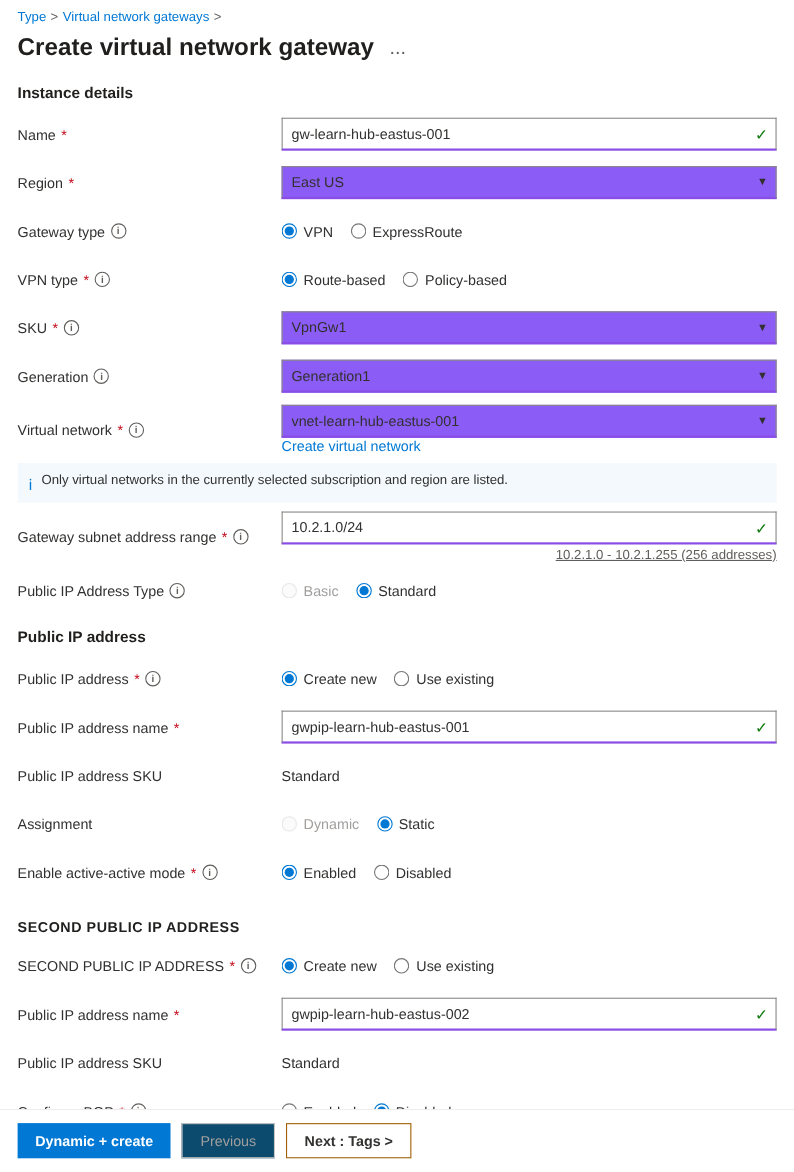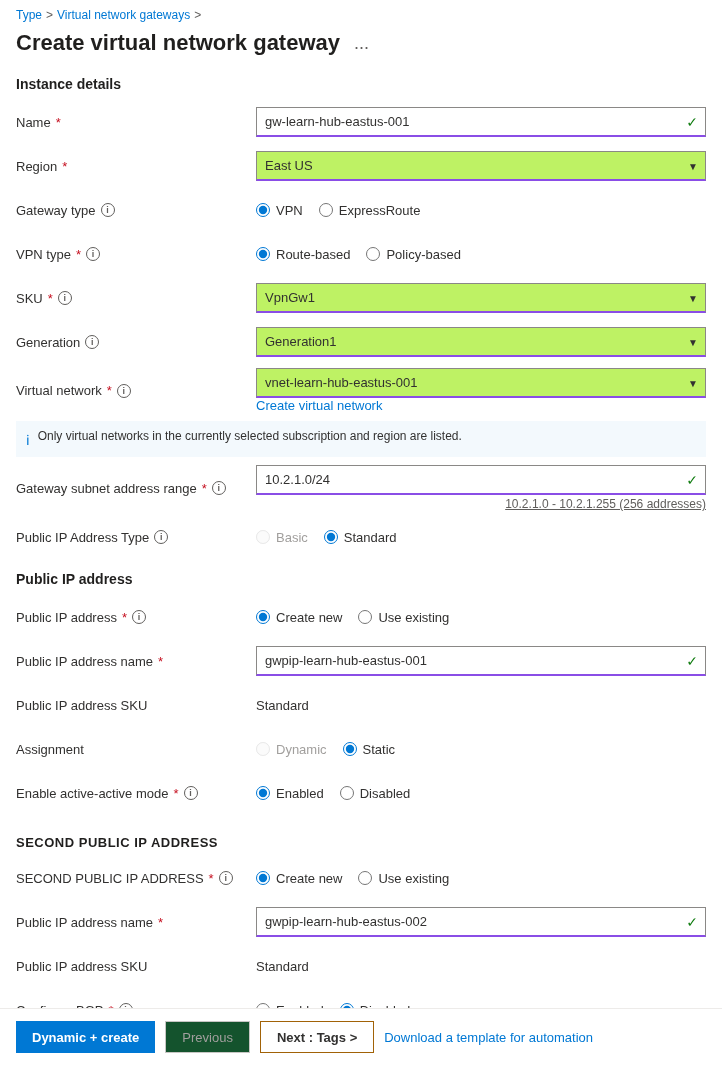--- a/index.html
+++ b/index.html
@@ -122,21 +122,21 @@
       width: 100%;
     }
     .select-field {
       width: 100%;
       height: 30px;
       border: 1px solid #8a8886;
       border-bottom: 2px solid #8a4de6;
       padding: 0 30px 0 8px;
       font-size: 13px;
       color: #323130;
-      background: #bef264;
+      background: #8b5cf6;
       appearance: none;
       -webkit-appearance: none;
       outline: none;
       cursor: pointer;
     }
     .select-arrow {
       position: absolute;
       right: 8px;
       top: 50%;
       transform: translateY(-50%);
@@ -221,21 +221,21 @@
       background: #0078d4;
       color: #fff;
       border: none;
       padding: 6px 16px;
       font-size: 13px;
       font-weight: 600;
       cursor: pointer;
       height: 32px;
     }
     .btn-secondary {
-      background: #14532d;
+      background: #0c4a6e;
       color: #323130;
       border: 1px solid #8a8886;
       padding: 6px 16px;
       font-size: 13px;
       cursor: pointer;
       height: 32px;
     }
     .btn-secondary:disabled {
       color: #a19f9d;
       border-color: #c8c6c4;
@@ -595,14 +595,13 @@
   <p class="notice-text">
     <span>Azure recommends using a validated VPN device with your virtual network gateway. To view a list of validated devices and instructions for configuration, refer to Azure's </span><a href="#">documentation</a><span> regarding validated VPN devices.</span>
   </p>
 
 </div>
 
 <div class="bottom-bar">
   <button class="btn-primary">Dynamic + create</button>
   <button class="btn-secondary" disabled="">Previous</button>
   <button class="btn-next">Next : Tags &gt;</button>
-  <button class="btn-link">Download a template for automation</button>
 </div>
 
 </body></html>

